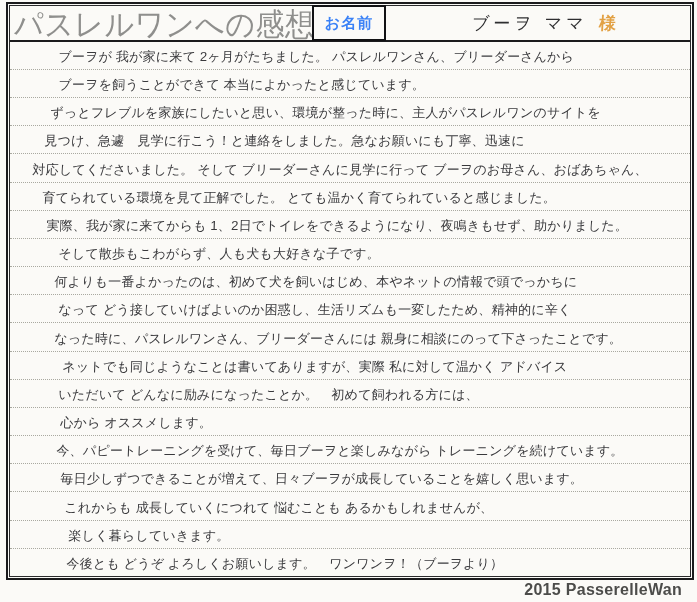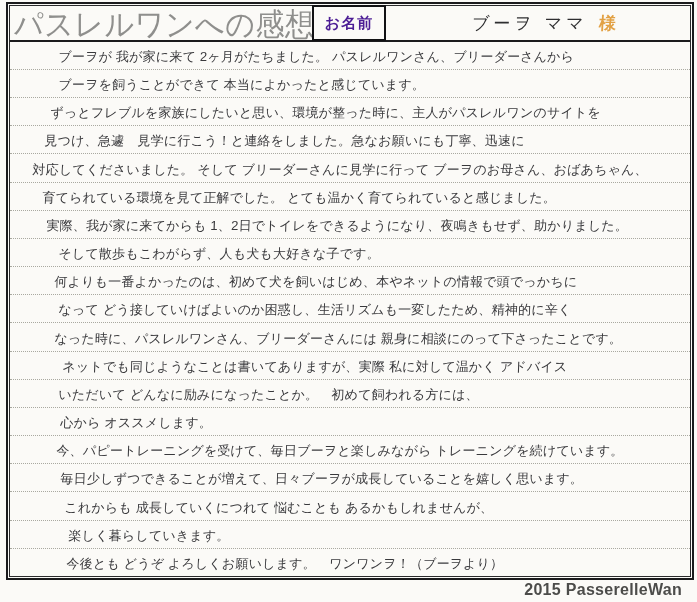--- a/index.html
+++ b/index.html
@@ -64,21 +64,21 @@
     margin: -1px 0 -1px -1px;
     display: flex;
     align-items: center;
     justify-content: center;
     background: #fbfaf7;
     z-index: 2;
   }
   .name-label {
     font-size: 15px;
     font-weight: 700;
-    color: #4c1d95;
+    color: #3b82f6;
     letter-spacing: 1px;
   }
   .name-value-cell {
     flex: 1;
     display: flex;
     align-items: center;
     padding-left: 86px;
   }
   .name-value {
     font-size: 17px;

